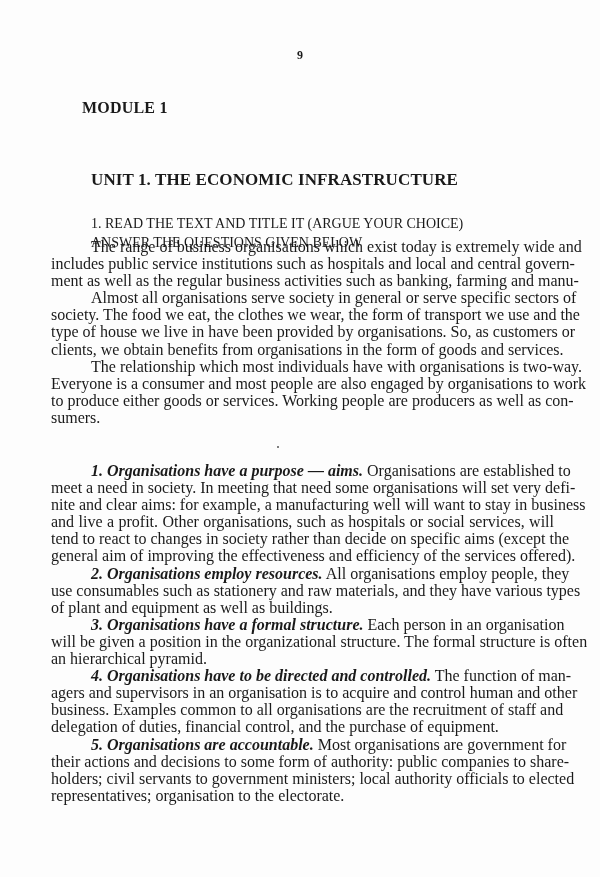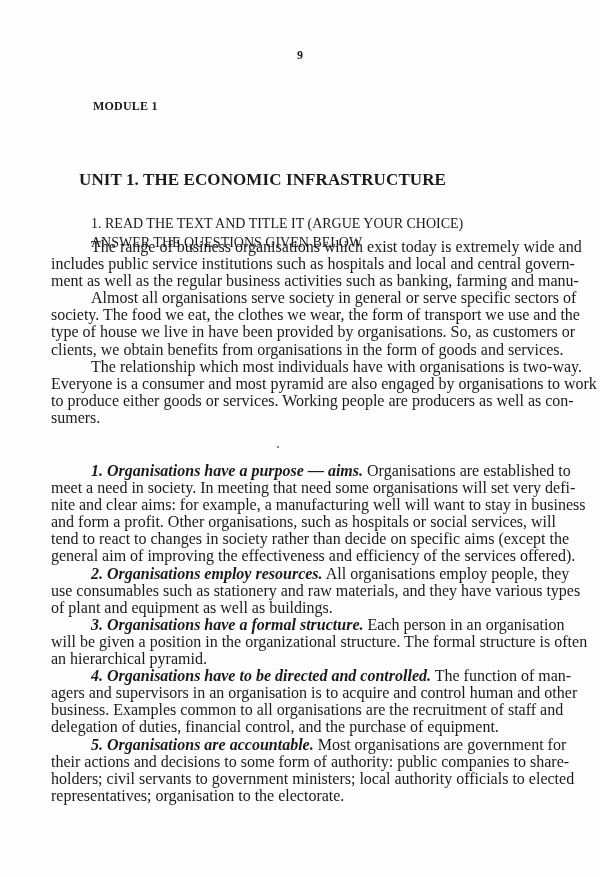--- a/index.html
+++ b/index.html
@@ -26,29 +26,29 @@
       position: absolute;
       top: 48px;
       left: 0;
       width: 600px;
       text-align: center;
       font-size: 12px;
       font-weight: bold;
     }
     .module-heading {
       position: absolute;
-      left: 93px;
+      left: 82px;
       top: 99px;
-      font-size: 12px;
+      font-size: 16px;
       font-weight: bold;
       letter-spacing: 0.2px;
     }
     .unit-heading {
       position: absolute;
-      left: 79px;
+      left: 91px;
       top: 170px;
       font-size: 17px;
       font-weight: bold;
       letter-spacing: 0.1px;
     }
     .task {
       position: absolute;
       left: 91px;
       top: 214px;
       font-size: 14px;
@@ -110,34 +110,34 @@
       <span class="line">ment as well as the regular business activities such as banking, farming and manu-</span>
     </div>
     <div>
       <span class="line indent">Almost all organisations serve society in general or serve specific sectors of</span>
       <span class="line">society. The food we eat, the clothes we wear, the form of transport we use and the</span>
       <span class="line">type of house we live in have been provided by organisations. So, as customers or</span>
       <span class="line last">clients, we obtain benefits from organisations in the form of goods and services.</span>
     </div>
     <div>
       <span class="line indent">The relationship which most individuals have with organisations is two-way.</span>
-      <span class="line">Everyone is a consumer and most pyramid are also engaged by organisations to work</span>
+      <span class="line">Everyone is a consumer and most people are also engaged by organisations to work</span>
       <span class="line">to produce either goods or services. Working people are producers as well as con-</span>
       <span class="line last">sumers.</span>
     </div>
   </div>
 
   <div class="scan-dot"></div>
 
   <div class="body-text points">
     <div>
       <span class="line indent"><b>1. Organisations have a purpose — aims.</b> <span>Organisations are established to</span></span>
       <span class="line">meet a need in society. In meeting that need some organisations will set very defi-</span>
       <span class="line">nite and clear aims: for example, a manufacturing well will want to stay in business</span>
-      <span class="line">and form a profit. Other organisations, such as hospitals or social services, will</span>
+      <span class="line">and live a profit. Other organisations, such as hospitals or social services, will</span>
       <span class="line">tend to react to changes in society rather than decide on specific aims (except the</span>
       <span class="line last">general aim of improving the effectiveness and efficiency of the services offered).</span>
     </div>
     <div>
       <span class="line indent"><b>2. Organisations employ resources.</b> <span>All organisations employ people, they</span></span>
       <span class="line">use consumables such as stationery and raw materials, and they have various types</span>
       <span class="line last">of plant and equipment as well as buildings.</span>
     </div>
     <div>
       <span class="line indent"><b>3. Organisations have a formal structure.</b> <span>Each person in an organisation</span></span>

